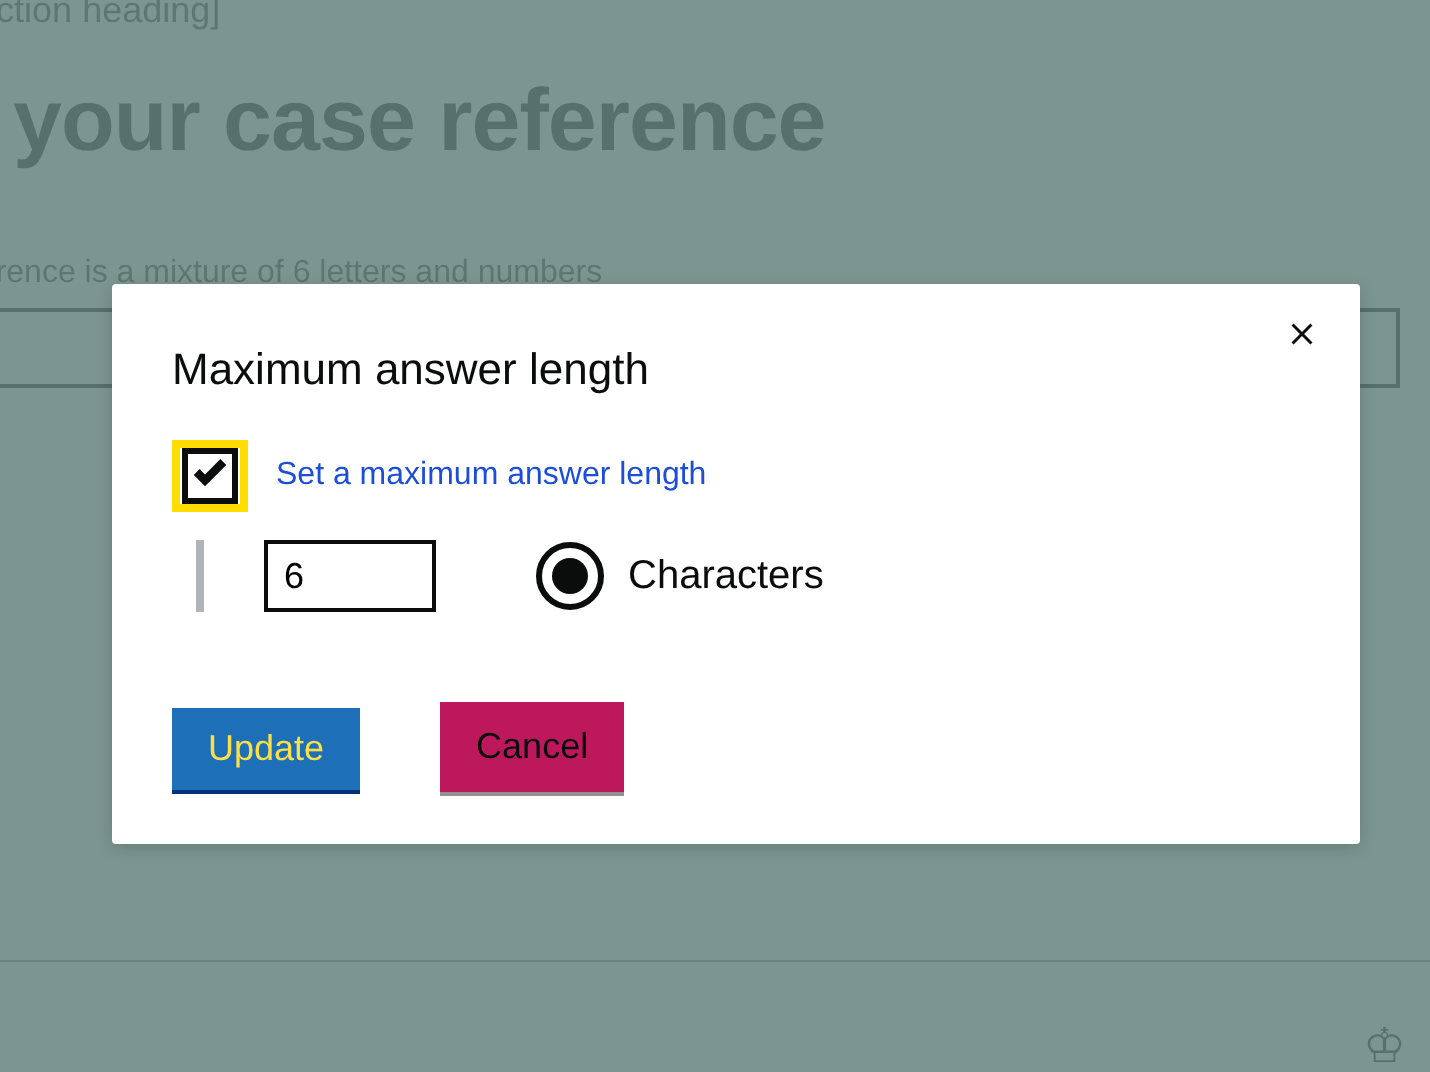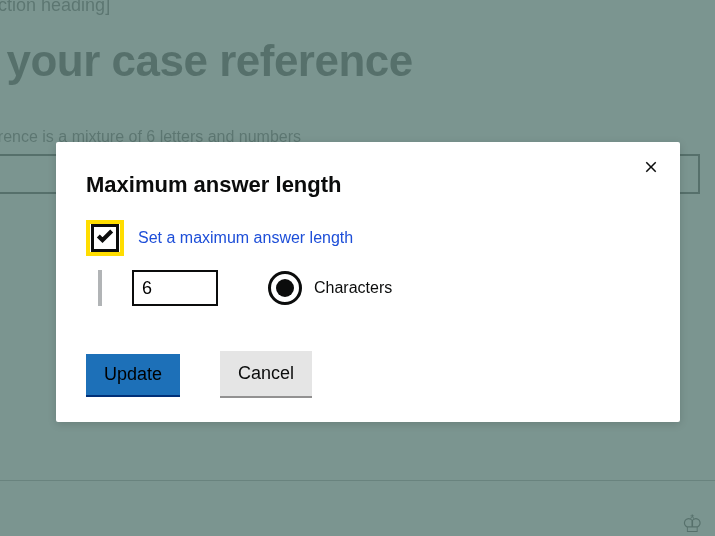--- a/index.html
+++ b/index.html
@@ -109,21 +109,21 @@
       padding: 4px;
     }
 
     .close-btn svg {
       width: 18px;
       height: 18px;
     }
 
     .modal-title {
       font-size: 22px;
-      font-weight: bold;
+      font-weight: normal;
       color: #0b0c0c;
       margin-bottom: 22px;
     }
 
     .checkbox-row {
       display: flex;
       align-items: center;
       margin-bottom: 14px;
     }
 
@@ -203,42 +203,42 @@
     }
 
     .radio-dot {
       width: 18px;
       height: 18px;
       background: #0b0c0c;
       border-radius: 50%;
     }
 
     .radio-label {
-      font-size: 16px;
+      font-size: 20px;
       color: #0b0c0c;
     }
 
     .button-row {
       display: flex;
       align-items: center;
       gap: 40px;
     }
 
     .update-btn {
       background: #1d70b8;
-      color: #000000;
+      color: #fde047;
       border: none;
       padding: 10px 18px;
       font-size: 18px;
       box-shadow: 0 2px 0 #003078;
       cursor: pointer;
     }
 
     .cancel-btn {
-      background: #e5e5e5;
+      background: #be185d;
       color: #0b0c0c;
       border: none;
       padding: 12px 18px;
       font-size: 18px;
       border-bottom: 2px solid #929191;
       cursor: pointer;
     }
   </style>
 </head>
 <body>

